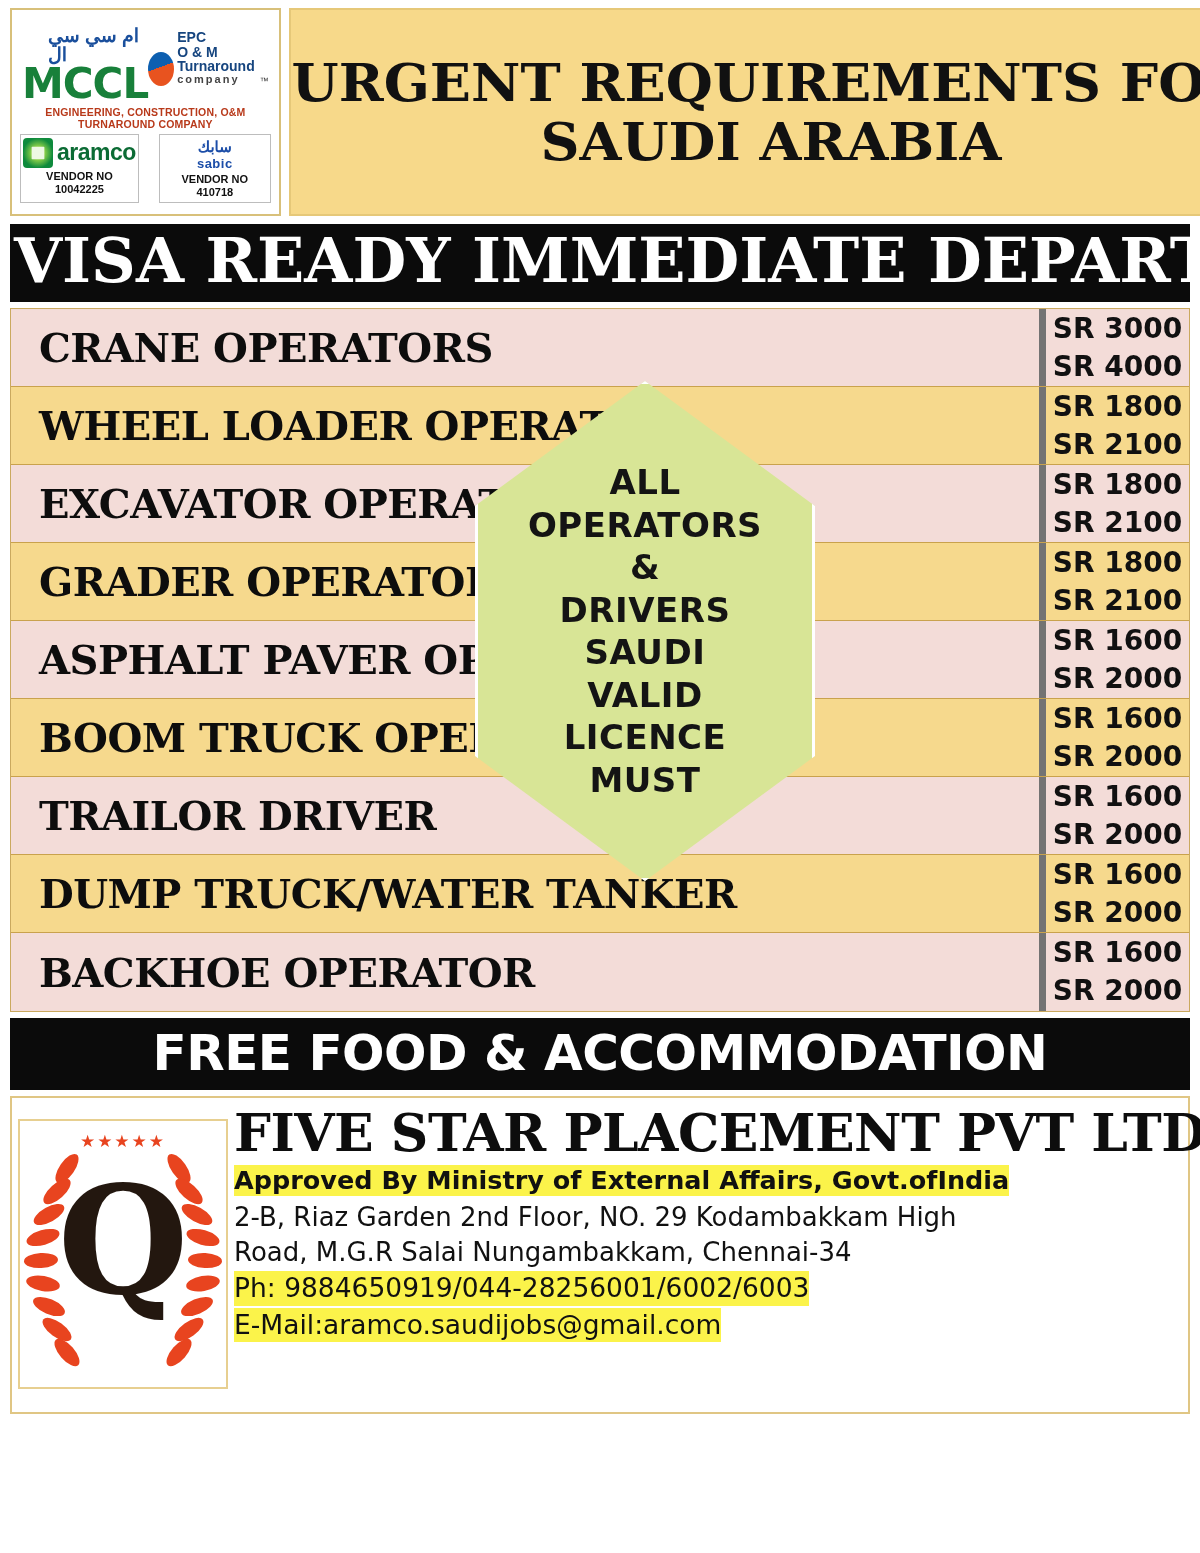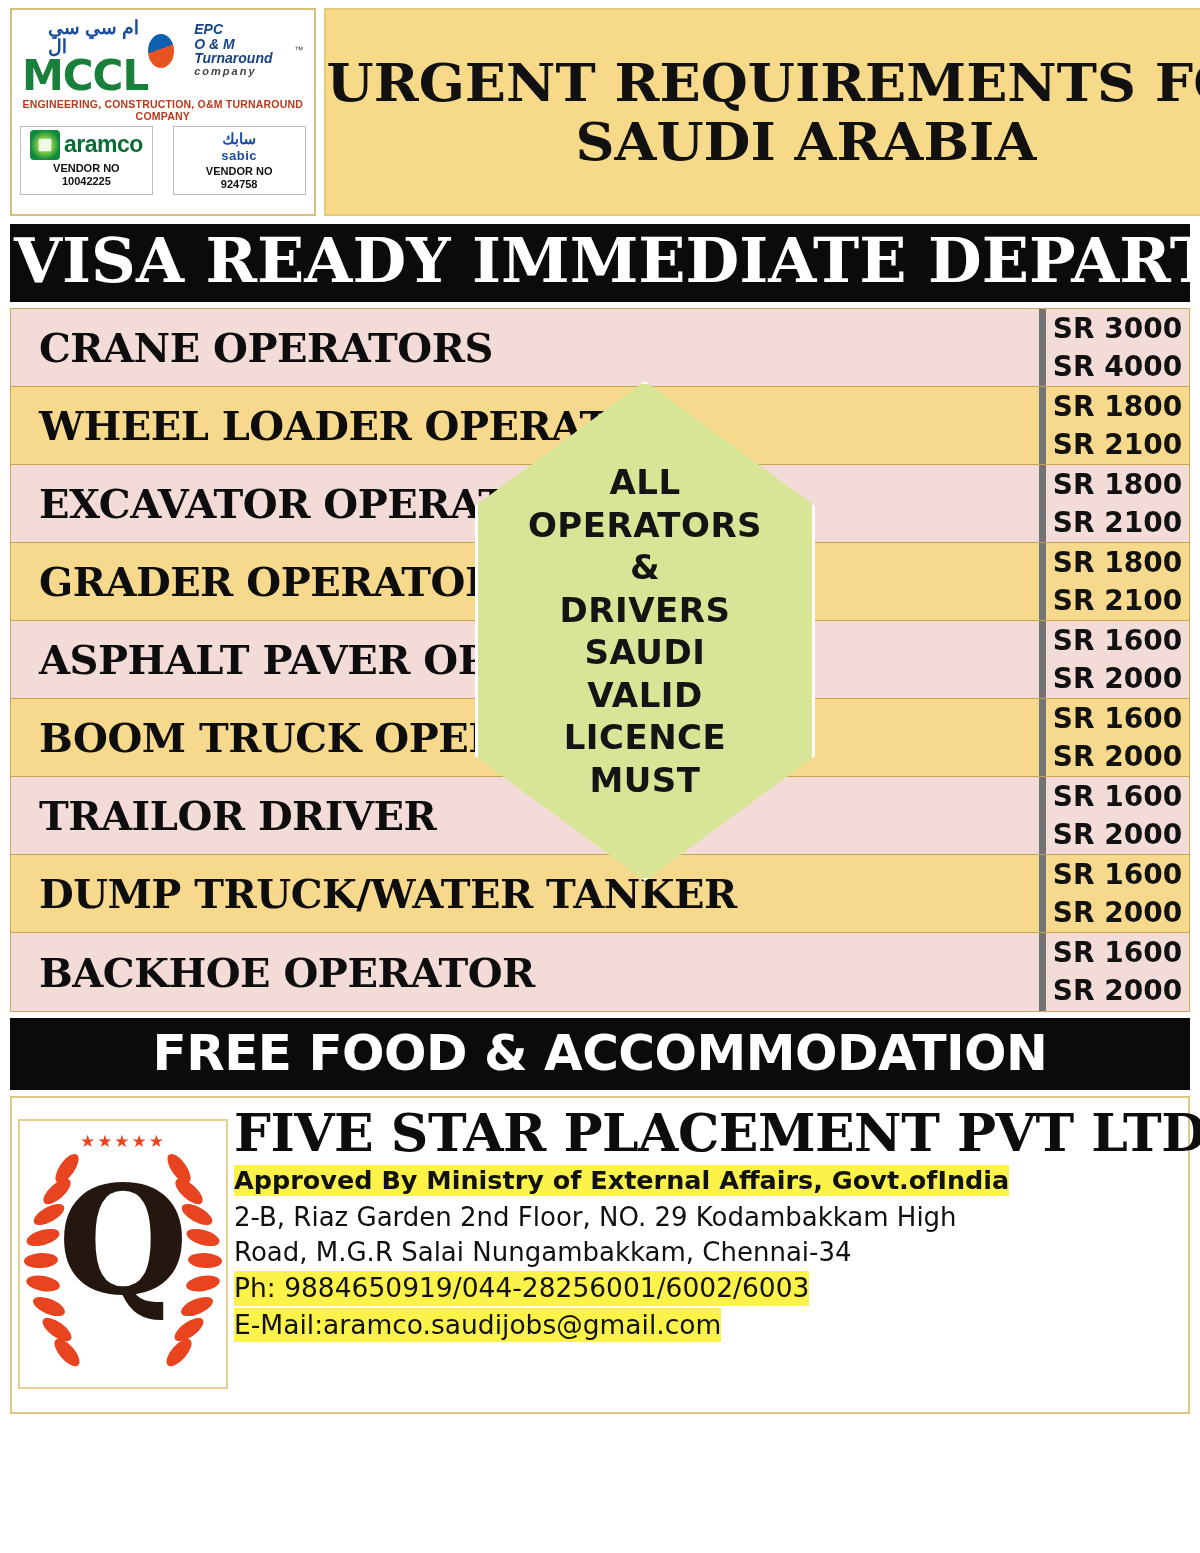--- a/index.html
+++ b/index.html
@@ -22,40 +22,40 @@
     display:flex;
     height:208px;
     gap:8px;
   }
   .logo-box {
     width:330px;
     background:#ffffff;
     border:2px solid #d8c07a;
     display:flex;
     flex-direction:column;
-    padding:6px 4px 4px 4px;
+    padding:14px 4px 4px 4px;
   }
   .logo-top {
     display:flex;
     align-items:flex-start;
     justify-content:space-between;
     padding:2px 6px 0 6px;
   }
   .mccl-wrap { display:flex; flex-direction:column; align-items:flex-start; }
   .mccl-arabic {
     font-size:19px; font-weight:bold; color:#1a4f9c; letter-spacing:1px;
     line-height:1;
     margin-left:26px;
   }
   .mccl-text {
     font-size:42px; font-weight:bold; color:#18803a;
     line-height:0.95; letter-spacing:-1px;
     font-family:"DejaVu Sans", sans-serif;
   }
-  .epc-wrap { display:flex; align-items:center; gap:20px; padding-top:4px;font-style:italic;}
+  .epc-wrap { display:flex; align-items:flex-end; gap:3px; padding-top:4px;}
   .epc-oval {
     width:26px; height:34px; border-radius:50%;
     background:linear-gradient(160deg,#0d5fb0 0 45%, #e8531f 45% 100%);
     margin-top:3px;
   }
   .epc-lines { font-size:14px; font-weight:bold; color:#16457f; line-height:1.05;}
   .epc-lines .l3 { color:#16457f; }
   .epc-lines .co { font-size:11px; font-weight:bold; letter-spacing:2px; color:#444; }
   .tm { font-size:9px; color:#333; margin-left:2px; vertical-align:top;}
   .mccl-tag {
@@ -293,21 +293,21 @@
             <div class="aramco-sq"></div>
             <div class="aramco-word">aramco</div>
           </div>
           <div class="vlabel">VENDOR NO</div>
           <div class="vnum">10042225</div>
         </div>
         <div class="vbox">
           <div class="sabic-ar">سابك</div>
           <div class="sabic-word">sabic</div>
           <div class="vlabel">VENDOR NO</div>
-          <div class="vnum">924758</div>
+          <div class="vnum">410718</div>
         </div>
       </div>
     </div>
 
     <div class="header-title">
       <div class="t1">URGENT REQUIREMENTS FOR</div>
       <div class="t2">SAUDI ARABIA</div>
     </div>
   </div>
 

